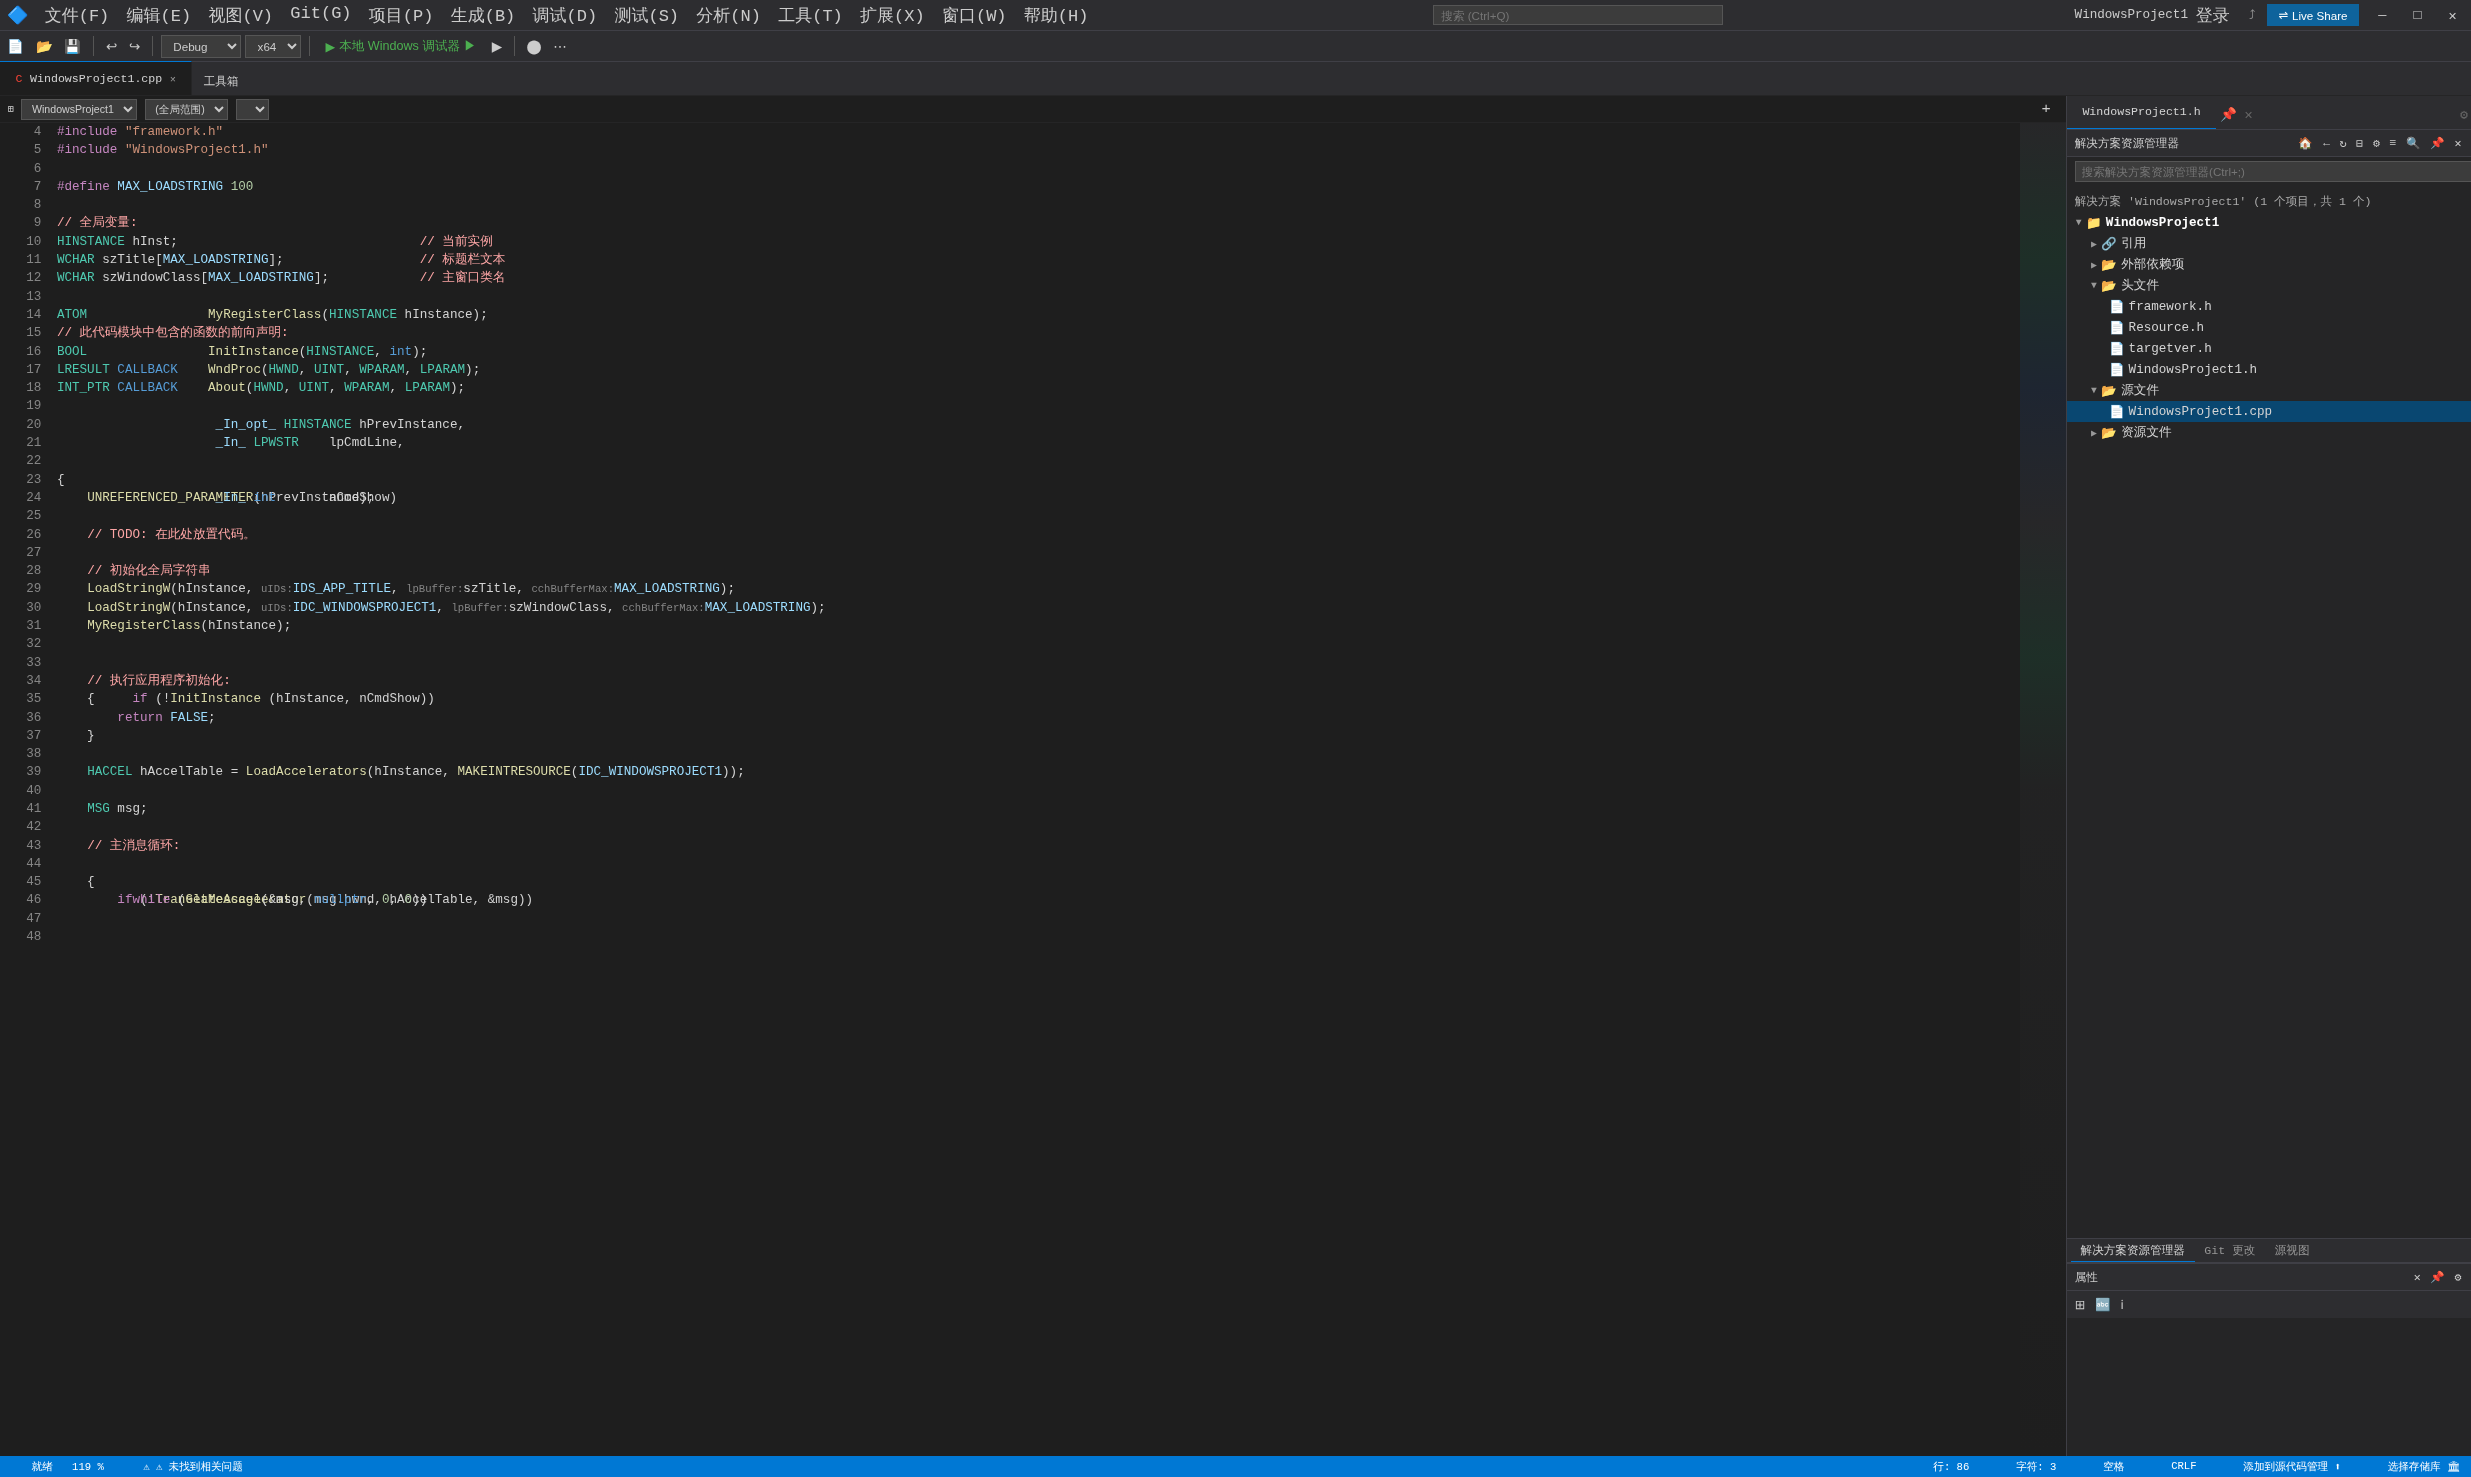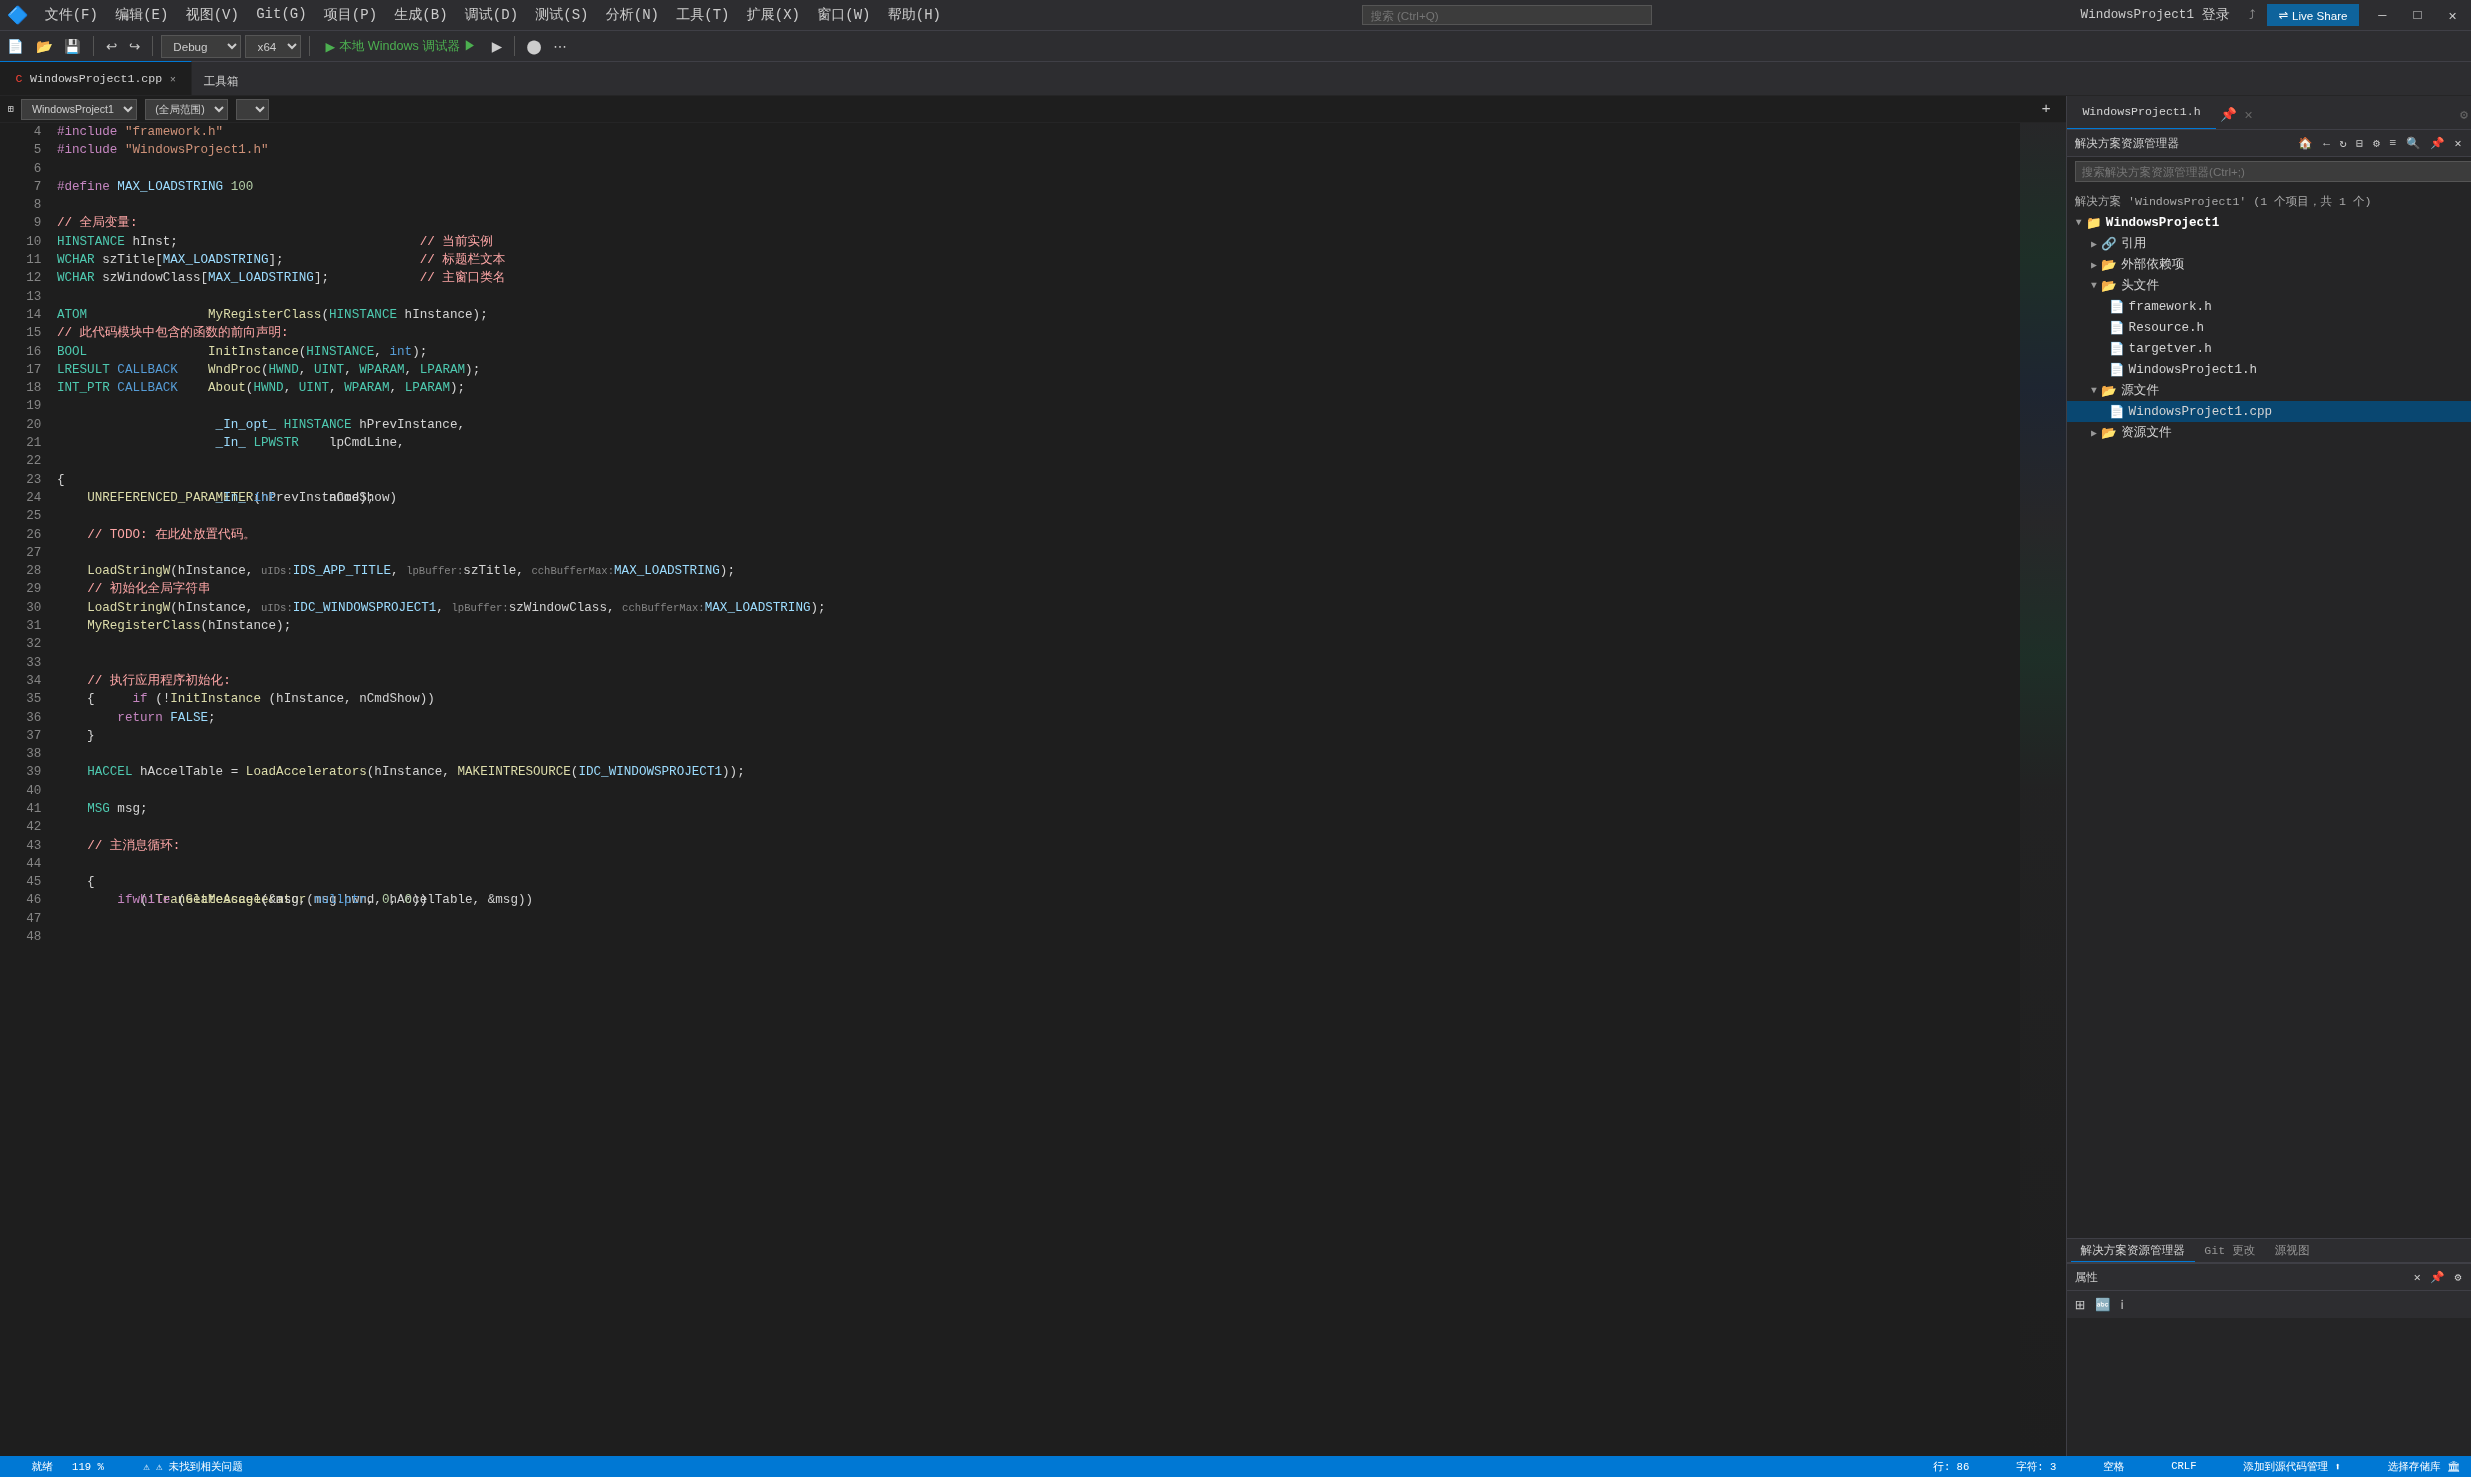--- a/index.html
+++ b/index.html
@@ -30,21 +30,21 @@
       font-size: 17.4px;
       margin-right: 7.7px;
     }
     .title-bar-menus {
       display: flex;
       gap: 1.9px;
     }
     .title-bar-menu-item {
       color: #cccccc;
       padding: 3.9px 7.7px;
-      font-size: 14px;
+      font-size: 17px;
       cursor: pointer;
     }
     .title-bar-center {
       flex: 1;
       display: flex;
       justify-content: center;
     }
     .title-bar-search {
       background: #3c3c3c;
       border: 1px solid #555;
@@ -581,22 +581,22 @@
         <div class="code-line">                     <span class="param">_In_</span> <span class="type">LPWSTR</span>    lpCmdLine,</div>
         <div class="code-line" style="position:relative">
           
                      <span class="param">_In_</span> <span class="kw">int</span>       nCmdShow)
         </div>
         <div class="code-line">{</div>
         <div class="code-line">    <span class="fn">UNREFERENCED_PARAMETER</span>(hPrevInstance);</div>
         <div class="code-line"></div>
         <div class="code-line">    <span class="cmt">// TODO: 在此处放置代码。</span></div>
         <div class="code-line"></div>
+        <div class="code-line">    <span class="cmt">// 初始化全局字符串</span></div>
         <div class="code-line">    <span class="fn">LoadStringW</span>(hInstance, <span style="color:#858585;font-size:10.6px">uIDs:</span><span class="macro">IDS_APP_TITLE</span>, <span style="color:#858585;font-size:10.6px">lpBuffer:</span>szTitle, <span style="color:#858585;font-size:10.6px">cchBufferMax:</span><span class="macro">MAX_LOADSTRING</span>);</div>
-        <div class="code-line">    <span class="cmt">// 初始化全局字符串</span></div>
         <div class="code-line">    <span class="fn">LoadStringW</span>(hInstance, <span style="color:#858585;font-size:10.6px">uIDs:</span><span class="macro">IDC_WINDOWSPROJECT1</span>, <span style="color:#858585;font-size:10.6px">lpBuffer:</span>szWindowClass, <span style="color:#858585;font-size:10.6px">cchBufferMax:</span><span class="macro">MAX_LOADSTRING</span>);</div>
         <div class="code-line">    <span class="fn">MyRegisterClass</span>(hInstance);</div>
         <div class="code-line"></div>
         <div class="code-line" style="position:relative">
           
           <span class="kw2">if</span> (!<span class="fn">InitInstance</span> (hInstance, nCmdShow))
         </div>
         <div class="code-line">    <span class="cmt">// 执行应用程序初始化:</span></div>
         <div class="code-line">    {</div>
         <div class="code-line">        <span class="kw2">return</span> <span class="macro">FALSE</span>;</div>

